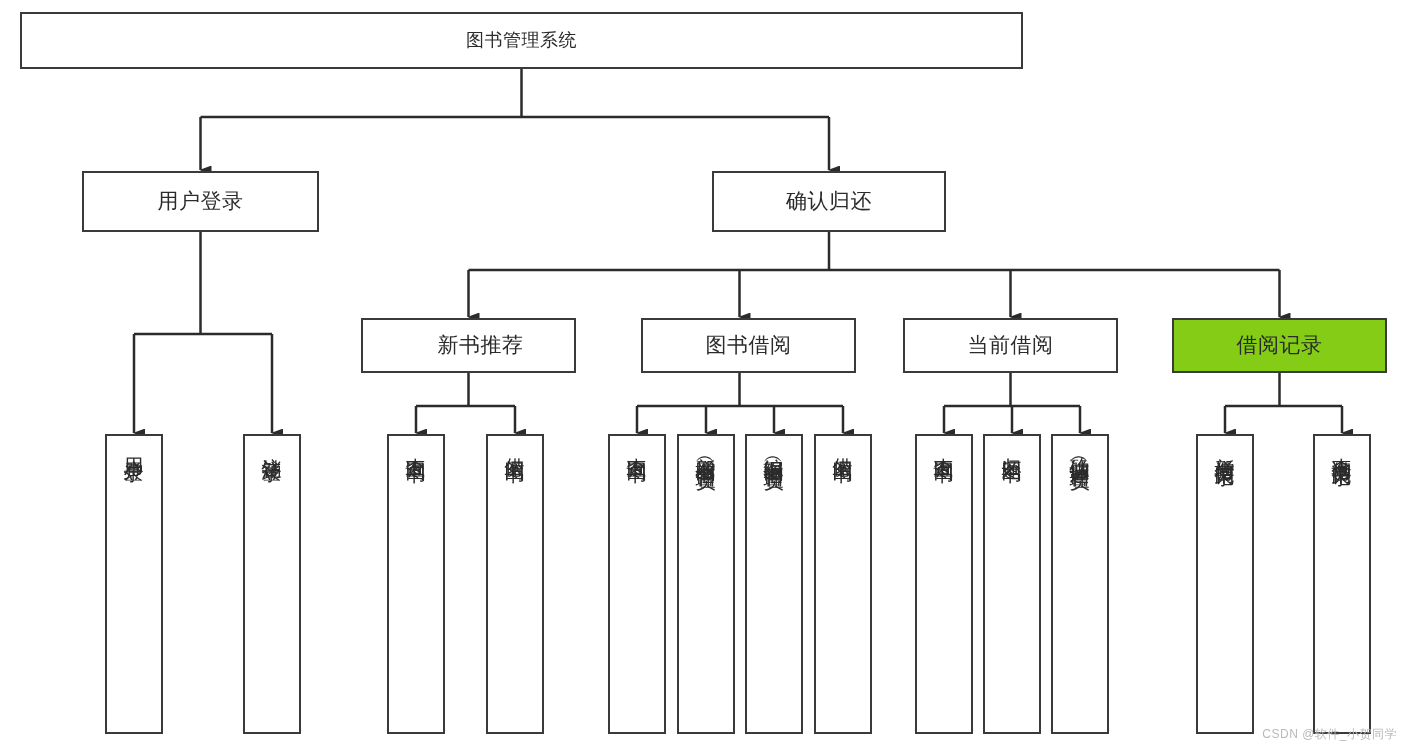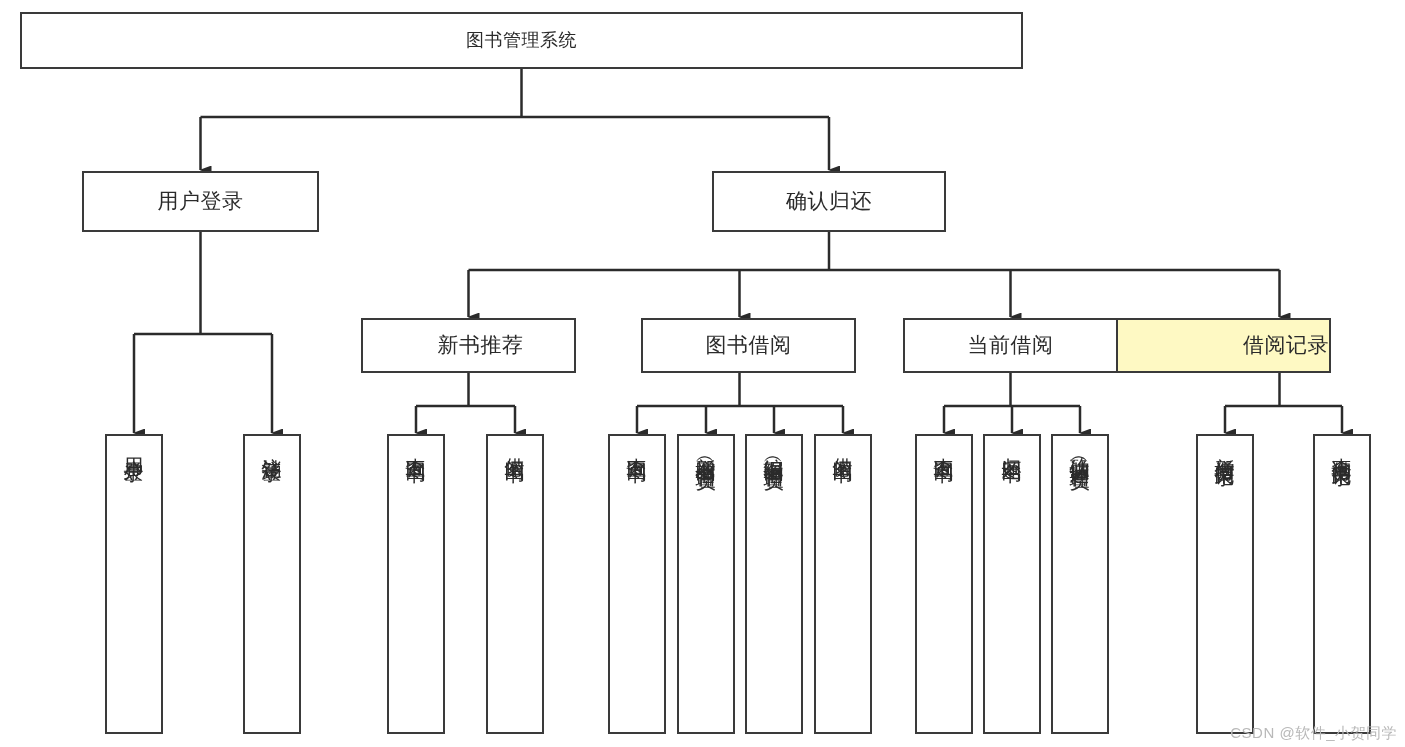--- a/index.html
+++ b/index.html
@@ -65,21 +65,21 @@
     text-orientation: upright;
     font-size: 20px;
     letter-spacing: 2px;
     line-height: 1;
     white-space: nowrap;
   }
   .watermark {
     position: absolute;
     right: 8px;
     bottom: 4px;
-    font-size: 15px;
+    font-size: 12px;
     color: #b9b9b9;
     font-family: "Liberation Sans", "DejaVu Sans", sans-serif;
     letter-spacing: 0.5px;
     user-select: none;
     pointer-events: none;
   }
 </style>
 </head>
 <body>
 
@@ -139,21 +139,21 @@
       </div>
       <div class="node horiz" style="left: 361px; top: 318px; width: 215px; height: 55px; border-color: rgb(58, 58, 58); background: rgb(255, 255, 255); padding-left: 24px;">
         <span class="label" style="color: rgb(43, 43, 43);">新书推荐</span>
       </div>
       <div class="node horiz" style="left: 632px; top: 318px; width: 215px; height: 55px; border-color: rgb(58, 58, 58); background: rgb(255, 255, 255); margin-left: 9px;">
         <span class="label" style="color: rgb(43, 43, 43);">图书借阅</span>
       </div>
       <div class="node horiz" style="left: 903px; top: 318px; width: 215px; height: 55px; border-color: rgb(58, 58, 58); background: rgb(255, 255, 255);">
         <span class="label" style="color: rgb(43, 43, 43);">当前借阅</span>
       </div>
-      <div class="node horiz" style="left: 1116px; top: 318px; width: 215px; height: 55px; border-color: rgb(58, 58, 58); background: #fef9c3; justify-content: flex-end;">
+      <div class="node horiz" style="left: 1172px; top: 318px; width: 215px; height: 55px; border-color: rgb(58, 58, 58); background: #84cc16;">
         <span class="label" style="color: rgb(43, 43, 43);">借阅记录</span>
       </div>
       <div class="node vert" style="left: 105px; top: 434px; width: 58px; height: 300px; border-color: rgb(58, 58, 58); background: rgb(255, 255, 255);">
         <span class="label" style="color: rgb(43, 43, 43);">用户登录</span>
       </div>
       <div class="node vert" style="left: 243px; top: 434px; width: 58px; height: 300px; border-color: rgb(58, 58, 58); background: rgb(255, 255, 255);">
         <span class="label" style="color: rgb(43, 43, 43);">注销登录</span>
       </div>
       <div class="node vert" style="left: 387px; top: 434px; width: 58px; height: 300px; border-color: rgb(58, 58, 58); background: rgb(255, 255, 255);">
         <span class="label" style="color: rgb(43, 43, 43);">查询图书</span>

